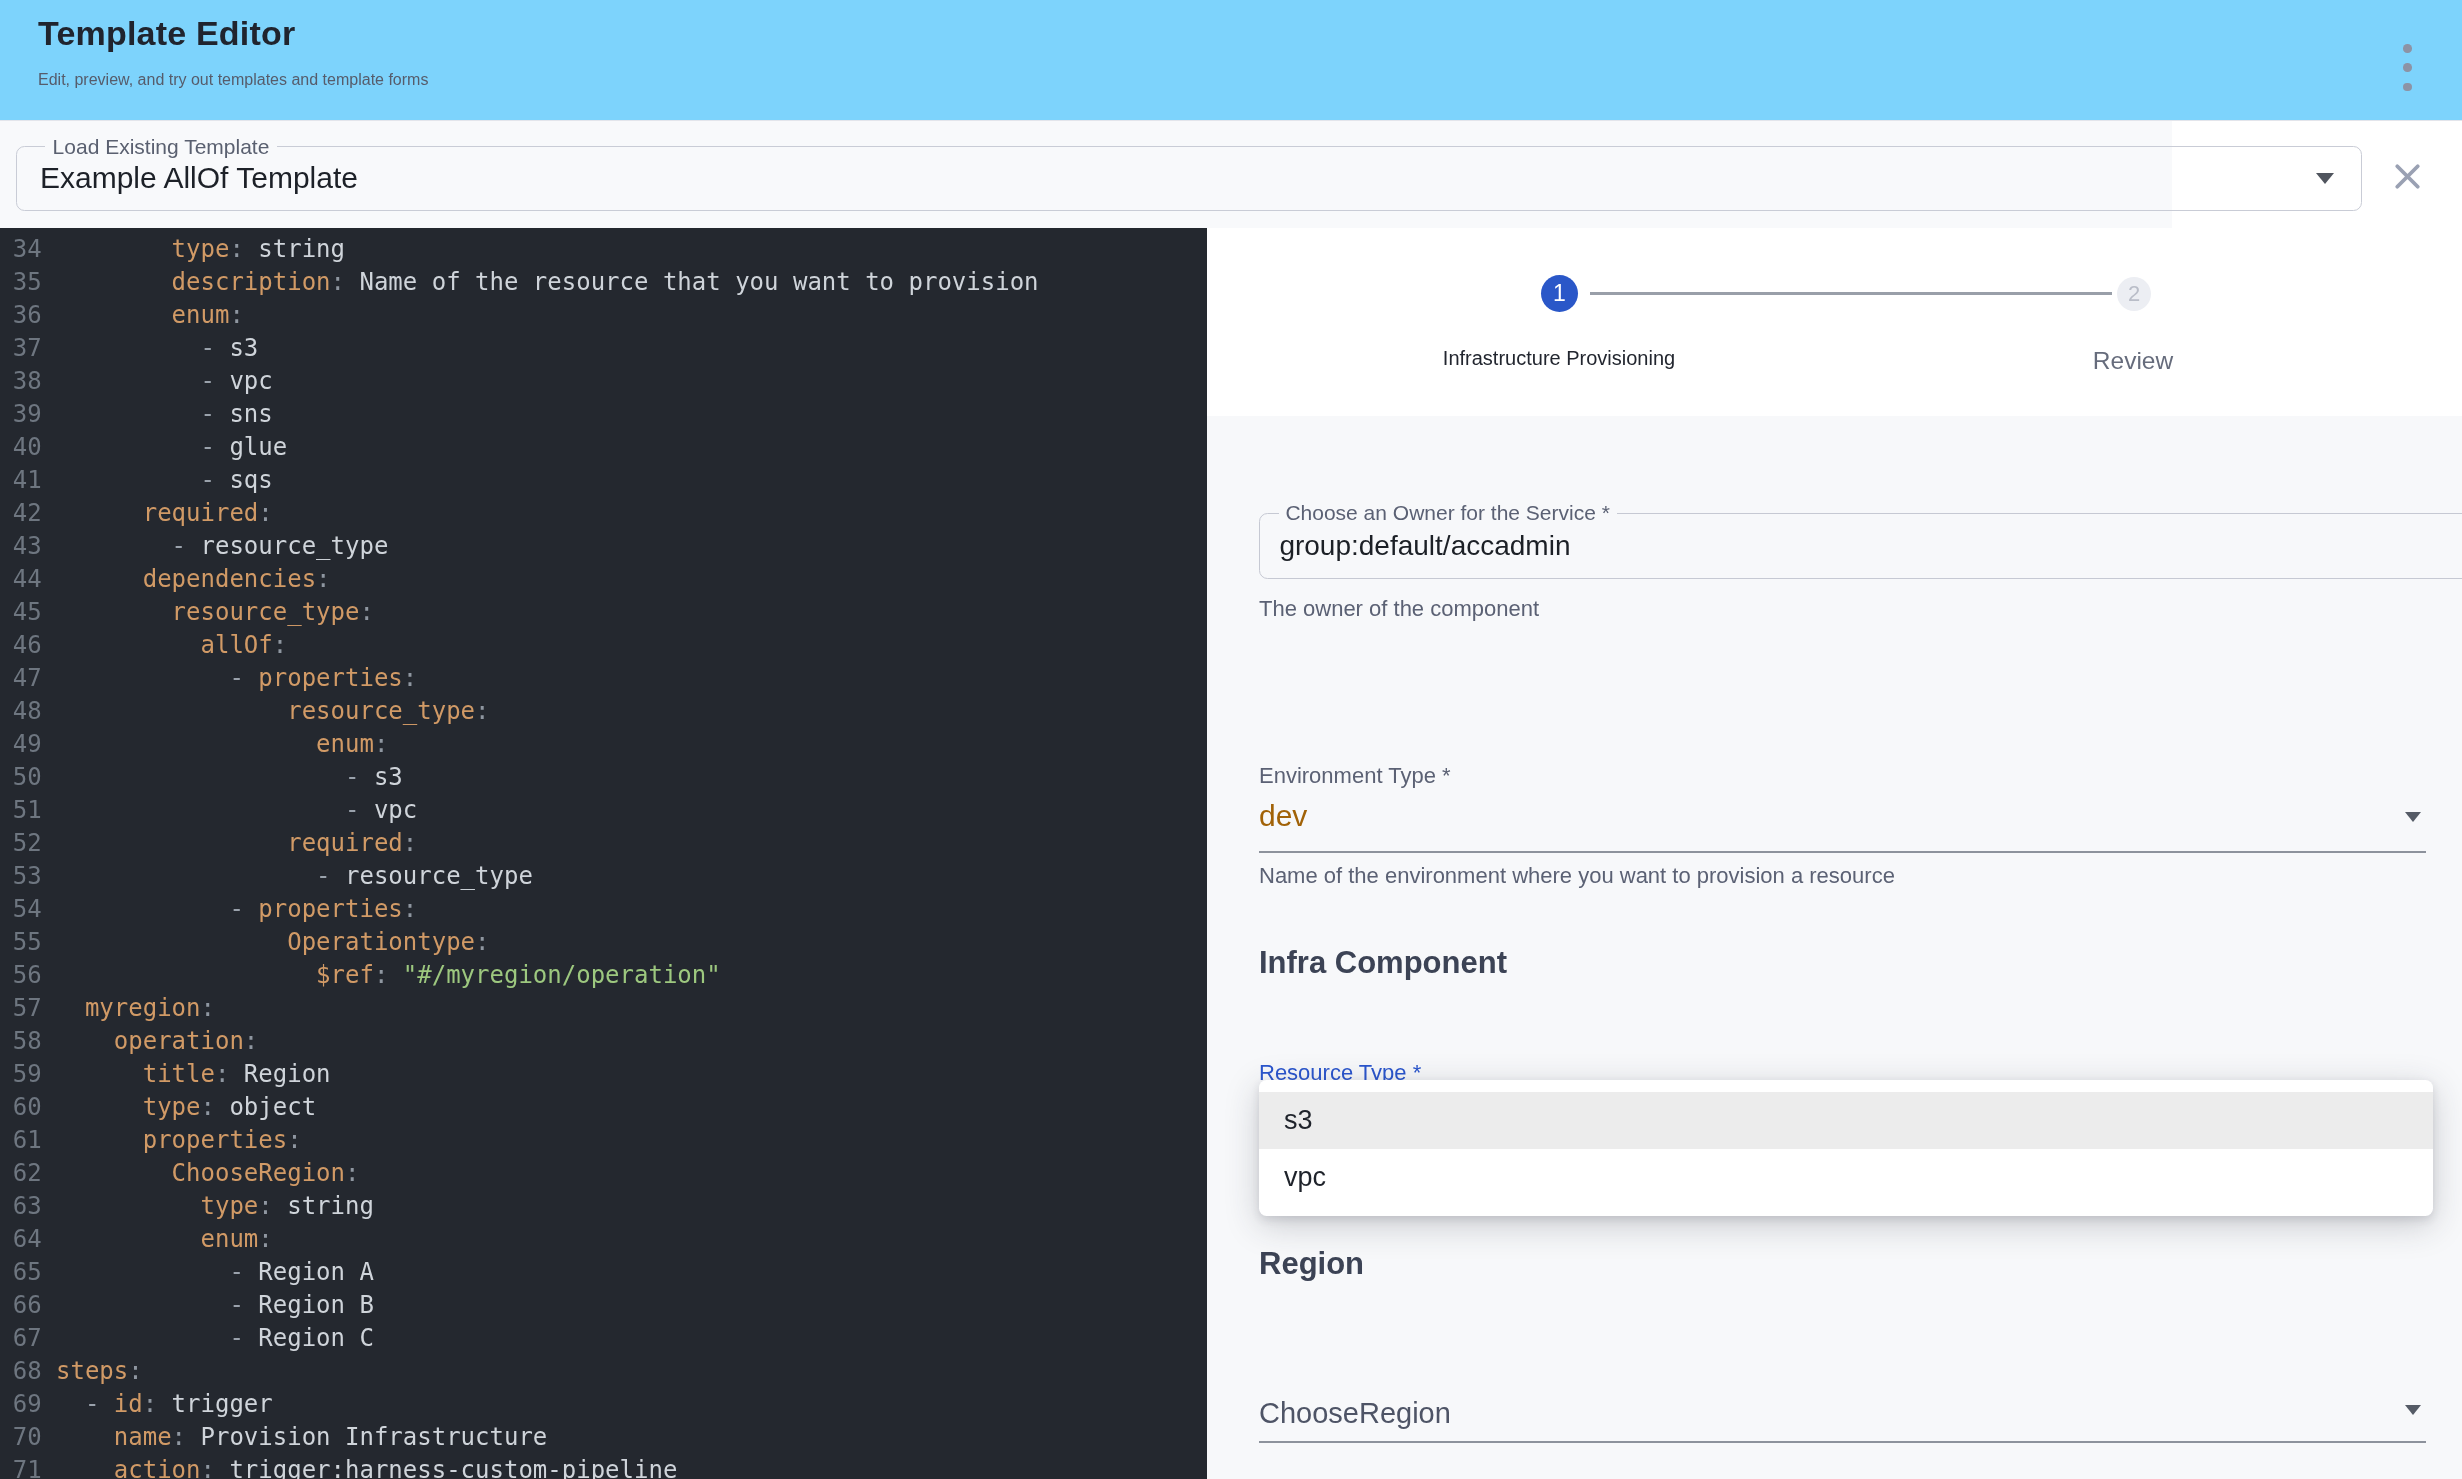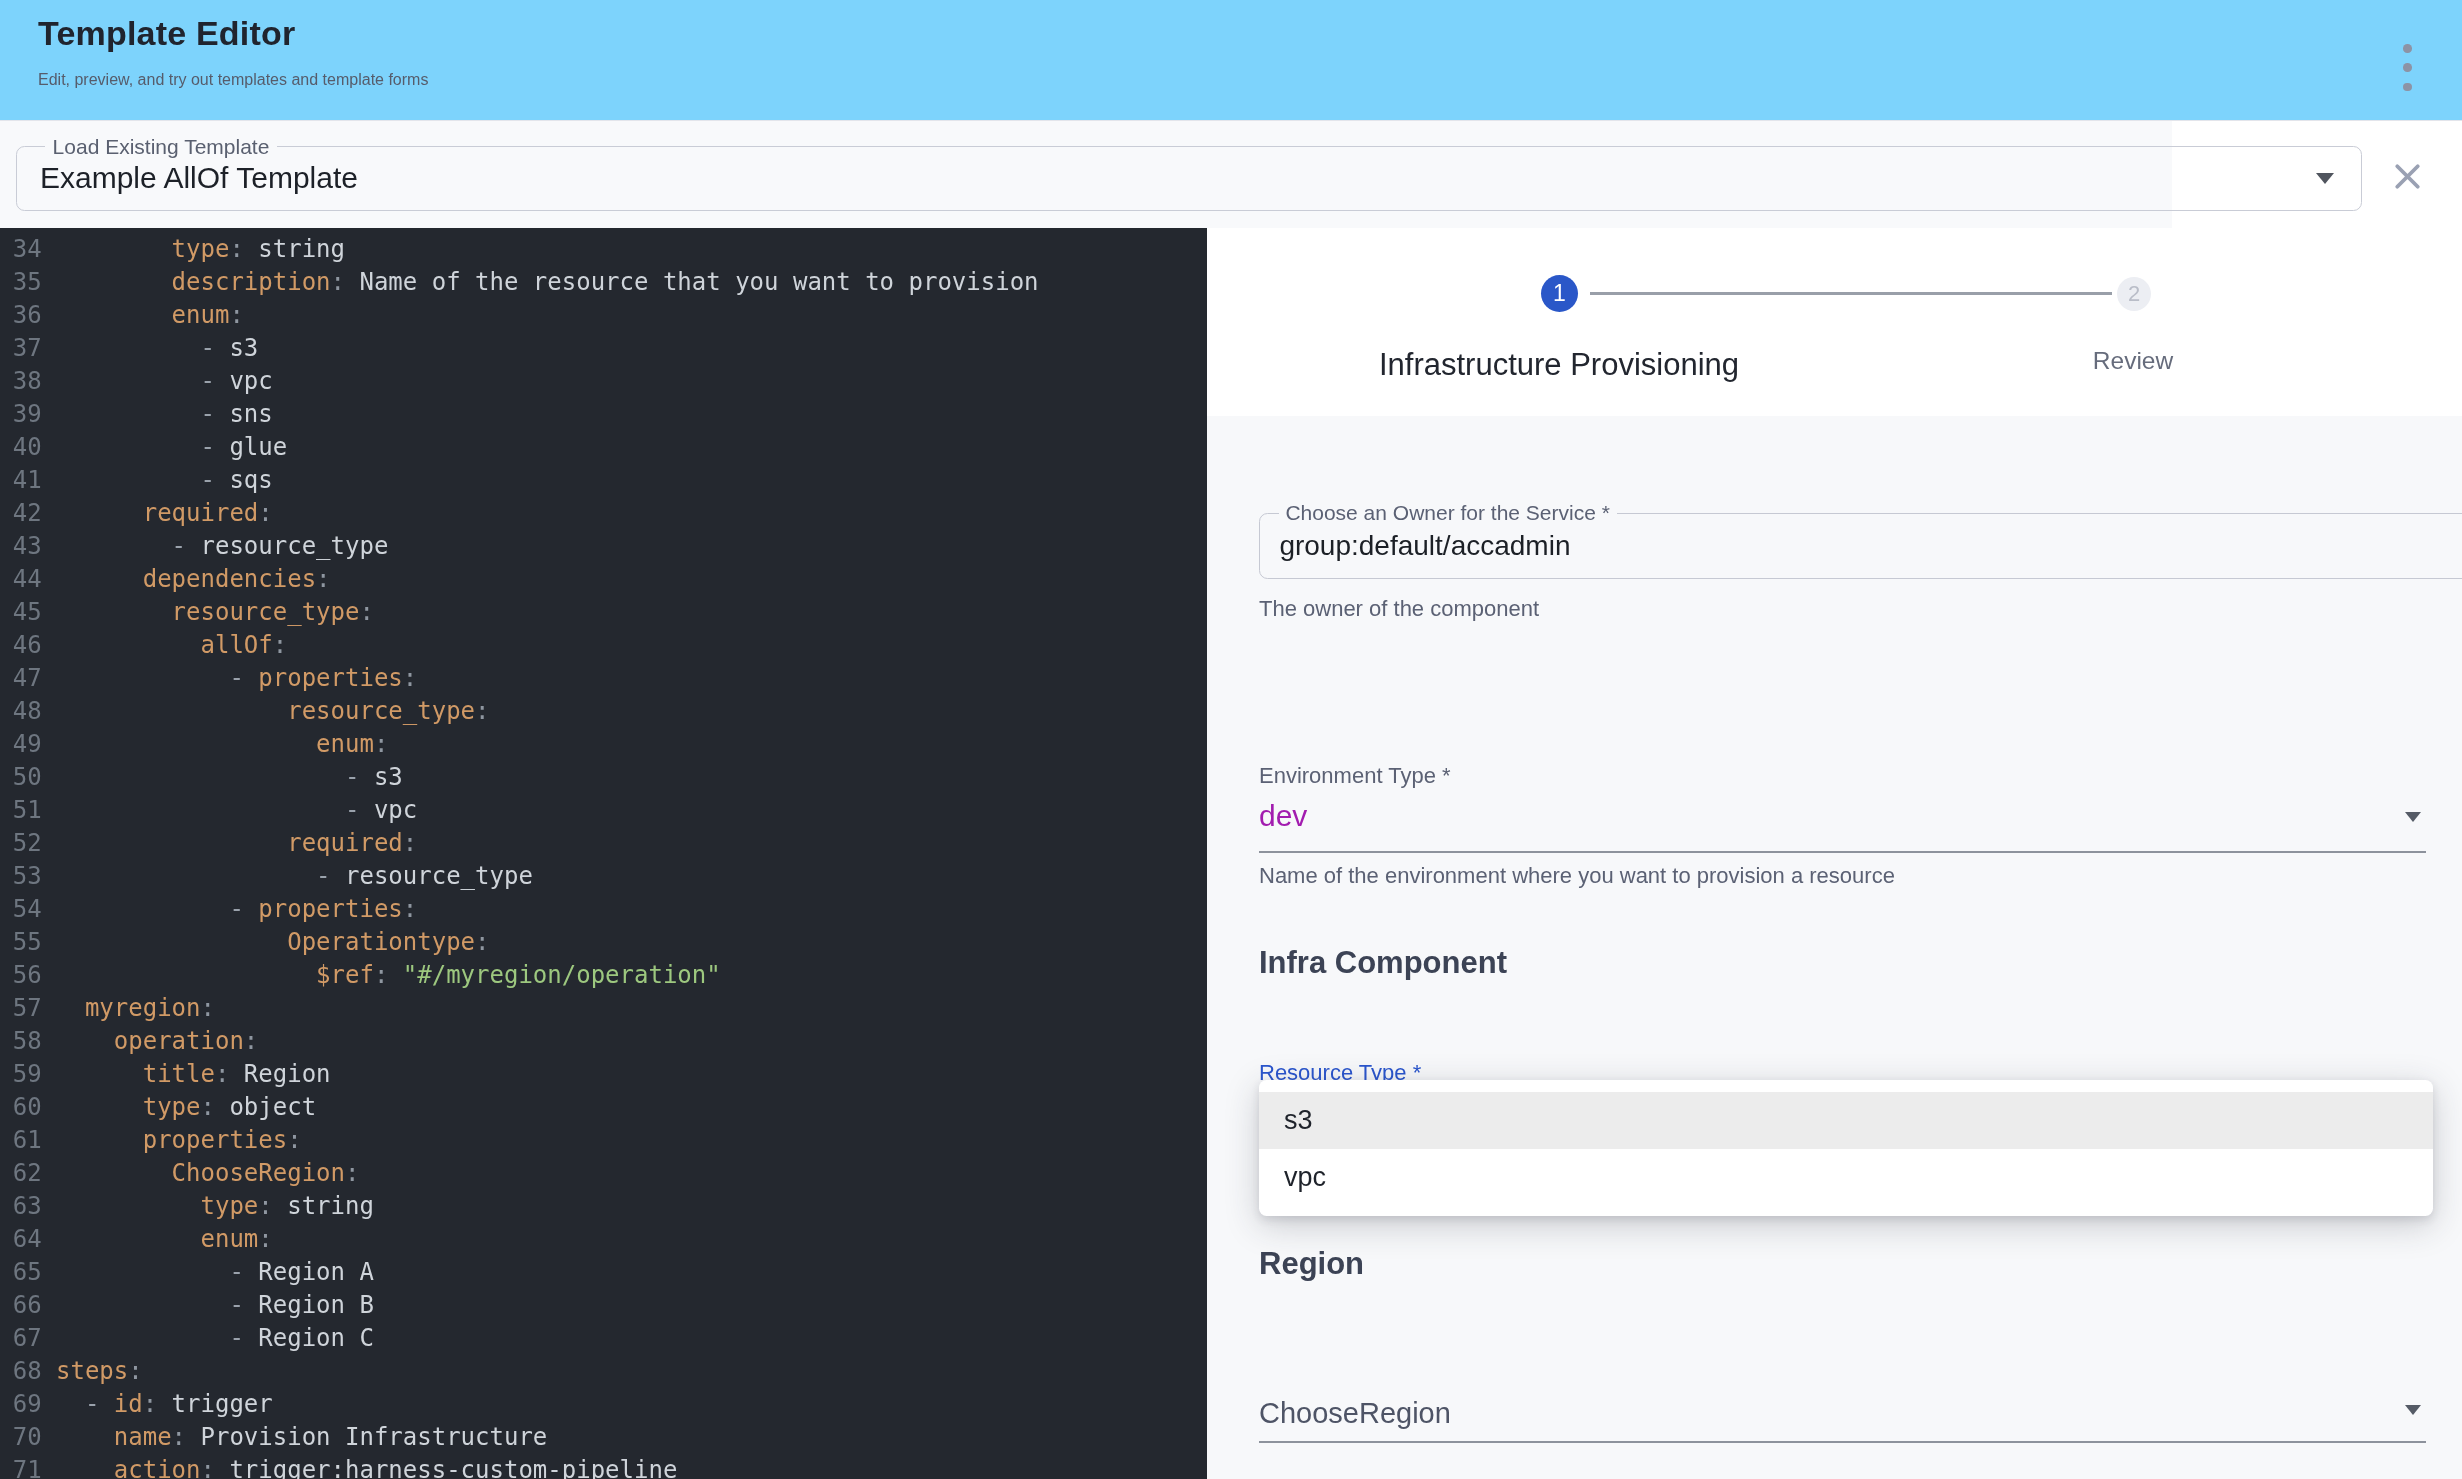--- a/index.html
+++ b/index.html
@@ -38,32 +38,32 @@
 
   
   .panel { position:absolute; left:1207px; top:228px; width:1256px; height:1251px; background:#ffffff; }
   .panel-form-bg { position:absolute; left:0; top:188px; width:1256px; height:1064px; background:#f7f8fa; }
 
   
   .step-circle { position:absolute; border-radius:50%; display:flex; align-items:center; justify-content:center; }
   .step-1 { left:1541px; top:275px; width:37px; height:37px; background:#2a57c8; color:#ffffff; font-size:23px; }
   .step-2 { left:2117px; top:277px; width:34px; height:34px; background:#eceef3; color:#b9bdc8; font-size:22px; }
   .step-connector { position:absolute; left:1590px; top:292px; width:522px; height:2.5px; background:#999fa9; }
-  .step-label-1 { position:absolute; left:1559px; top:347px; transform:translateX(-50%); font-size:31px; color:#22262f; white-space:nowrap; }
+  .step-label-1 { position:absolute; left:1559px; top:347px; transform:translateX(-50%); font-size:20px; color:#22262f; white-space:nowrap; }
   .step-label-2 { position:absolute; left:2133px; top:347px; transform:translateX(-50%); font-size:24.5px; color:#666c7c; white-space:nowrap; }
 
   
   .owner-box { position:absolute; left:1259px; top:513px; width:1286px; height:66px; border:1.7px solid #c6c9d3; border-radius:8.5px; cursor:text; }
   .owner-label { position:absolute; left:18.6px; top:-12.7px; padding:0 6.8px; background:#f7f8fa; font-size:21px; color:#5b6174; white-space:nowrap; }
   .owner-value { position:absolute; left:19.4px; top:0; height:63px; line-height:63px; font-size:28px; color:#1c2026; white-space:nowrap; }
   .owner-helper { position:absolute; left:1259px; top:596px; font-size:22px; color:#5b6174; }
 
   
   .env-label { position:absolute; left:1259px; top:763px; font-size:22px; color:#5b6174; }
-  .env-value { position:absolute; left:1259px; top:799px; font-size:30px; color:#a21caf; }
+  .env-value { position:absolute; left:1259px; top:799px; font-size:30px; color:#a16207; }
   .select-arrow { position:absolute; width:0; height:0; border-left:8.5px solid transparent; border-right:8.5px solid transparent; border-top:10px solid #555b66; }
   .env-arrow { left:2405px; top:812px; }
   .env-underline { position:absolute; left:1259px; top:851px; width:1167px; height:1.7px; background:#8d929c; }
   .env-helper { position:absolute; left:1259px; top:863px; font-size:22px; color:#5b6174; }
 
   .section-heading { position:absolute; left:1259px; font-size:31px; font-weight:600; color:#3c4355; }
   .infra-heading { top:945px; }
   .region-heading { top:1246px; }
 
   .resource-label { position:absolute; left:1259px; top:1060px; font-size:22px; color:#2a55cd; }

